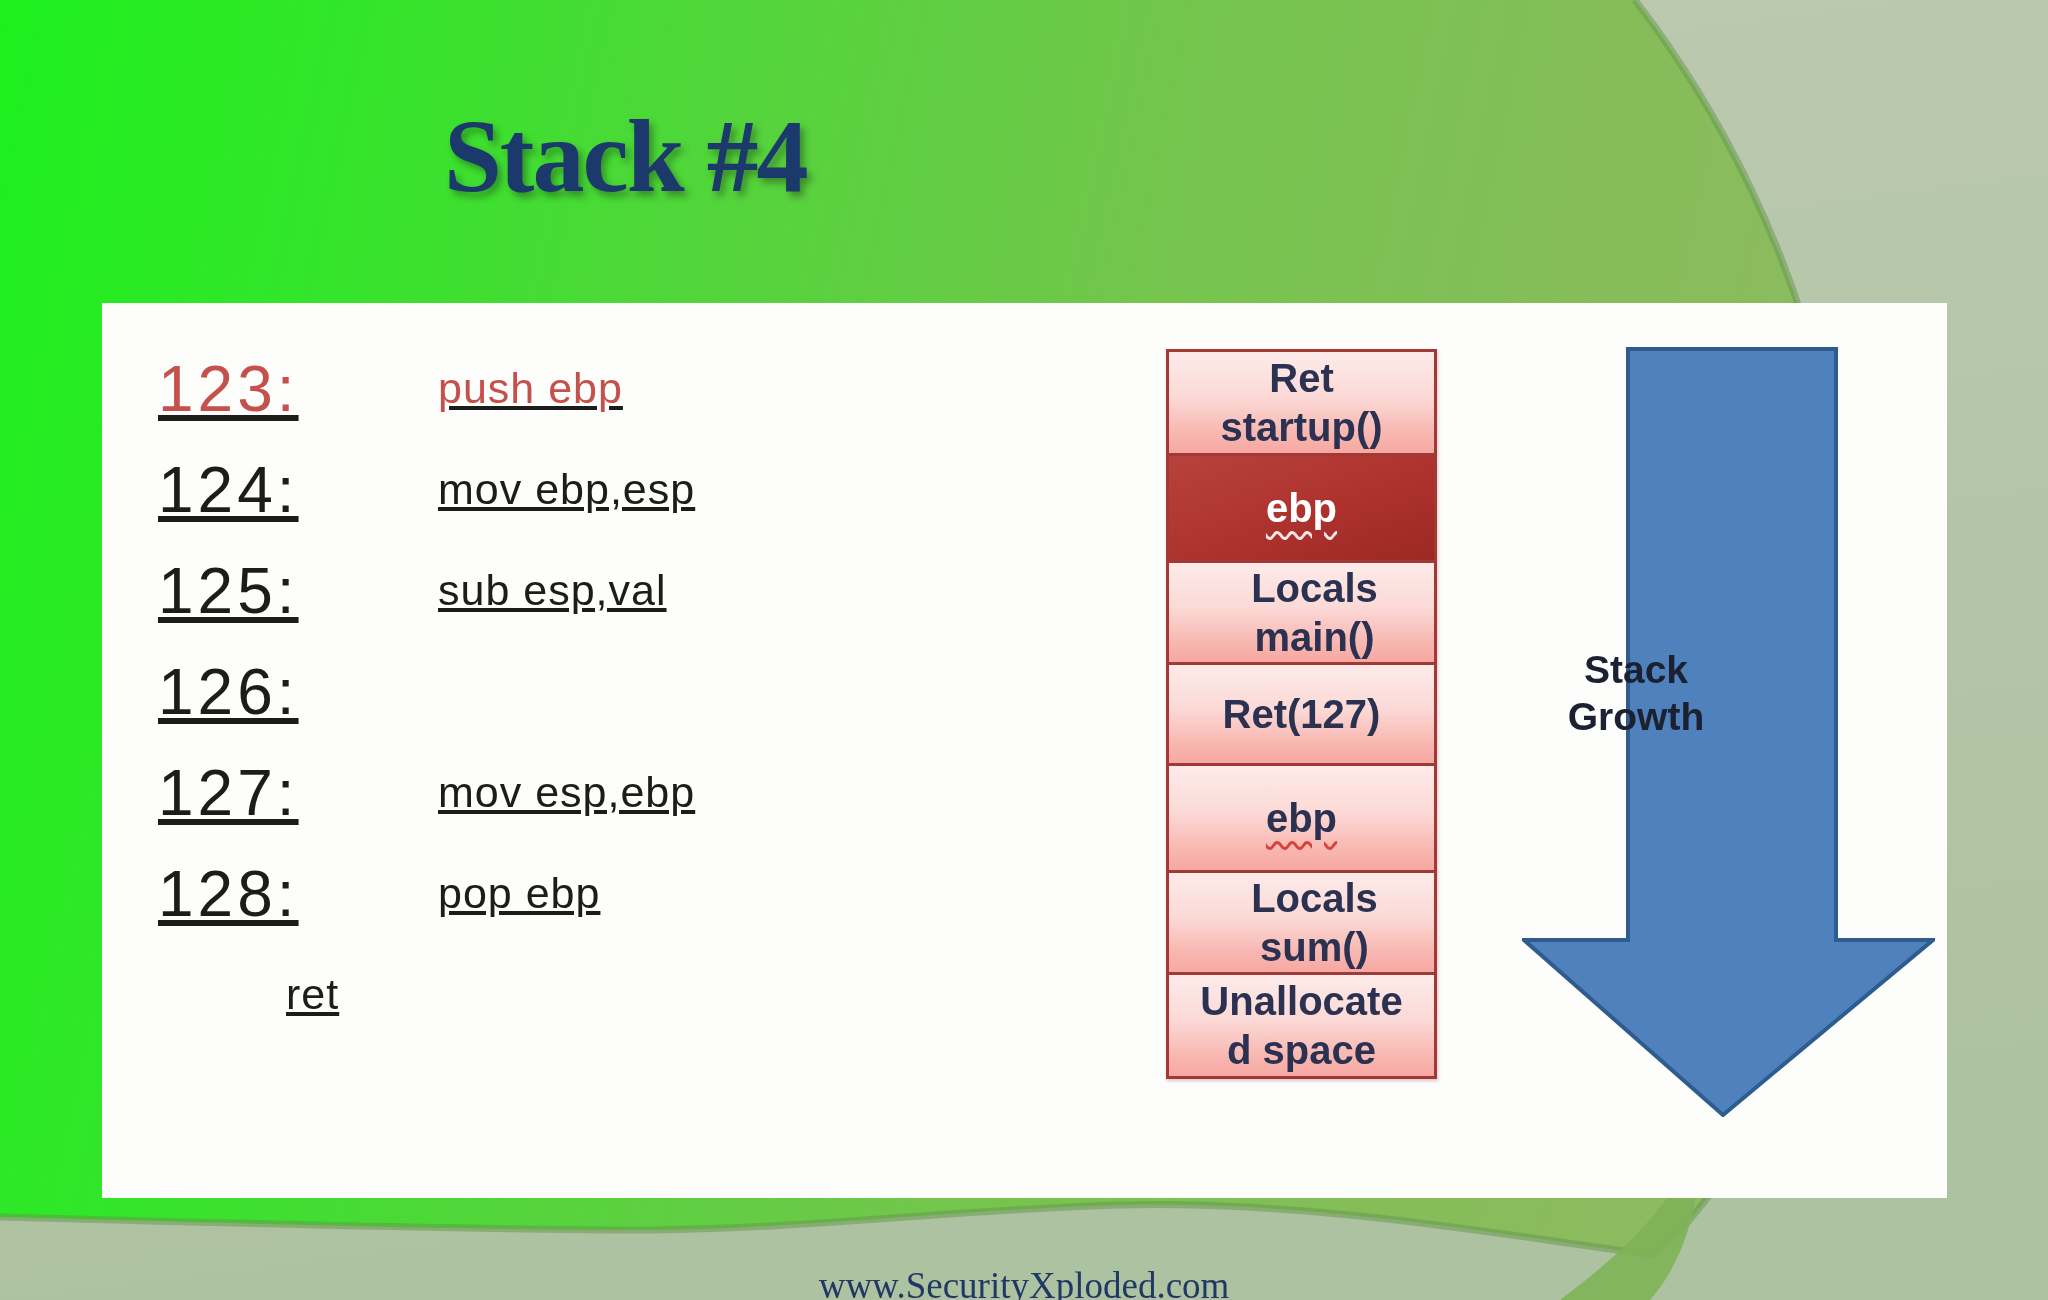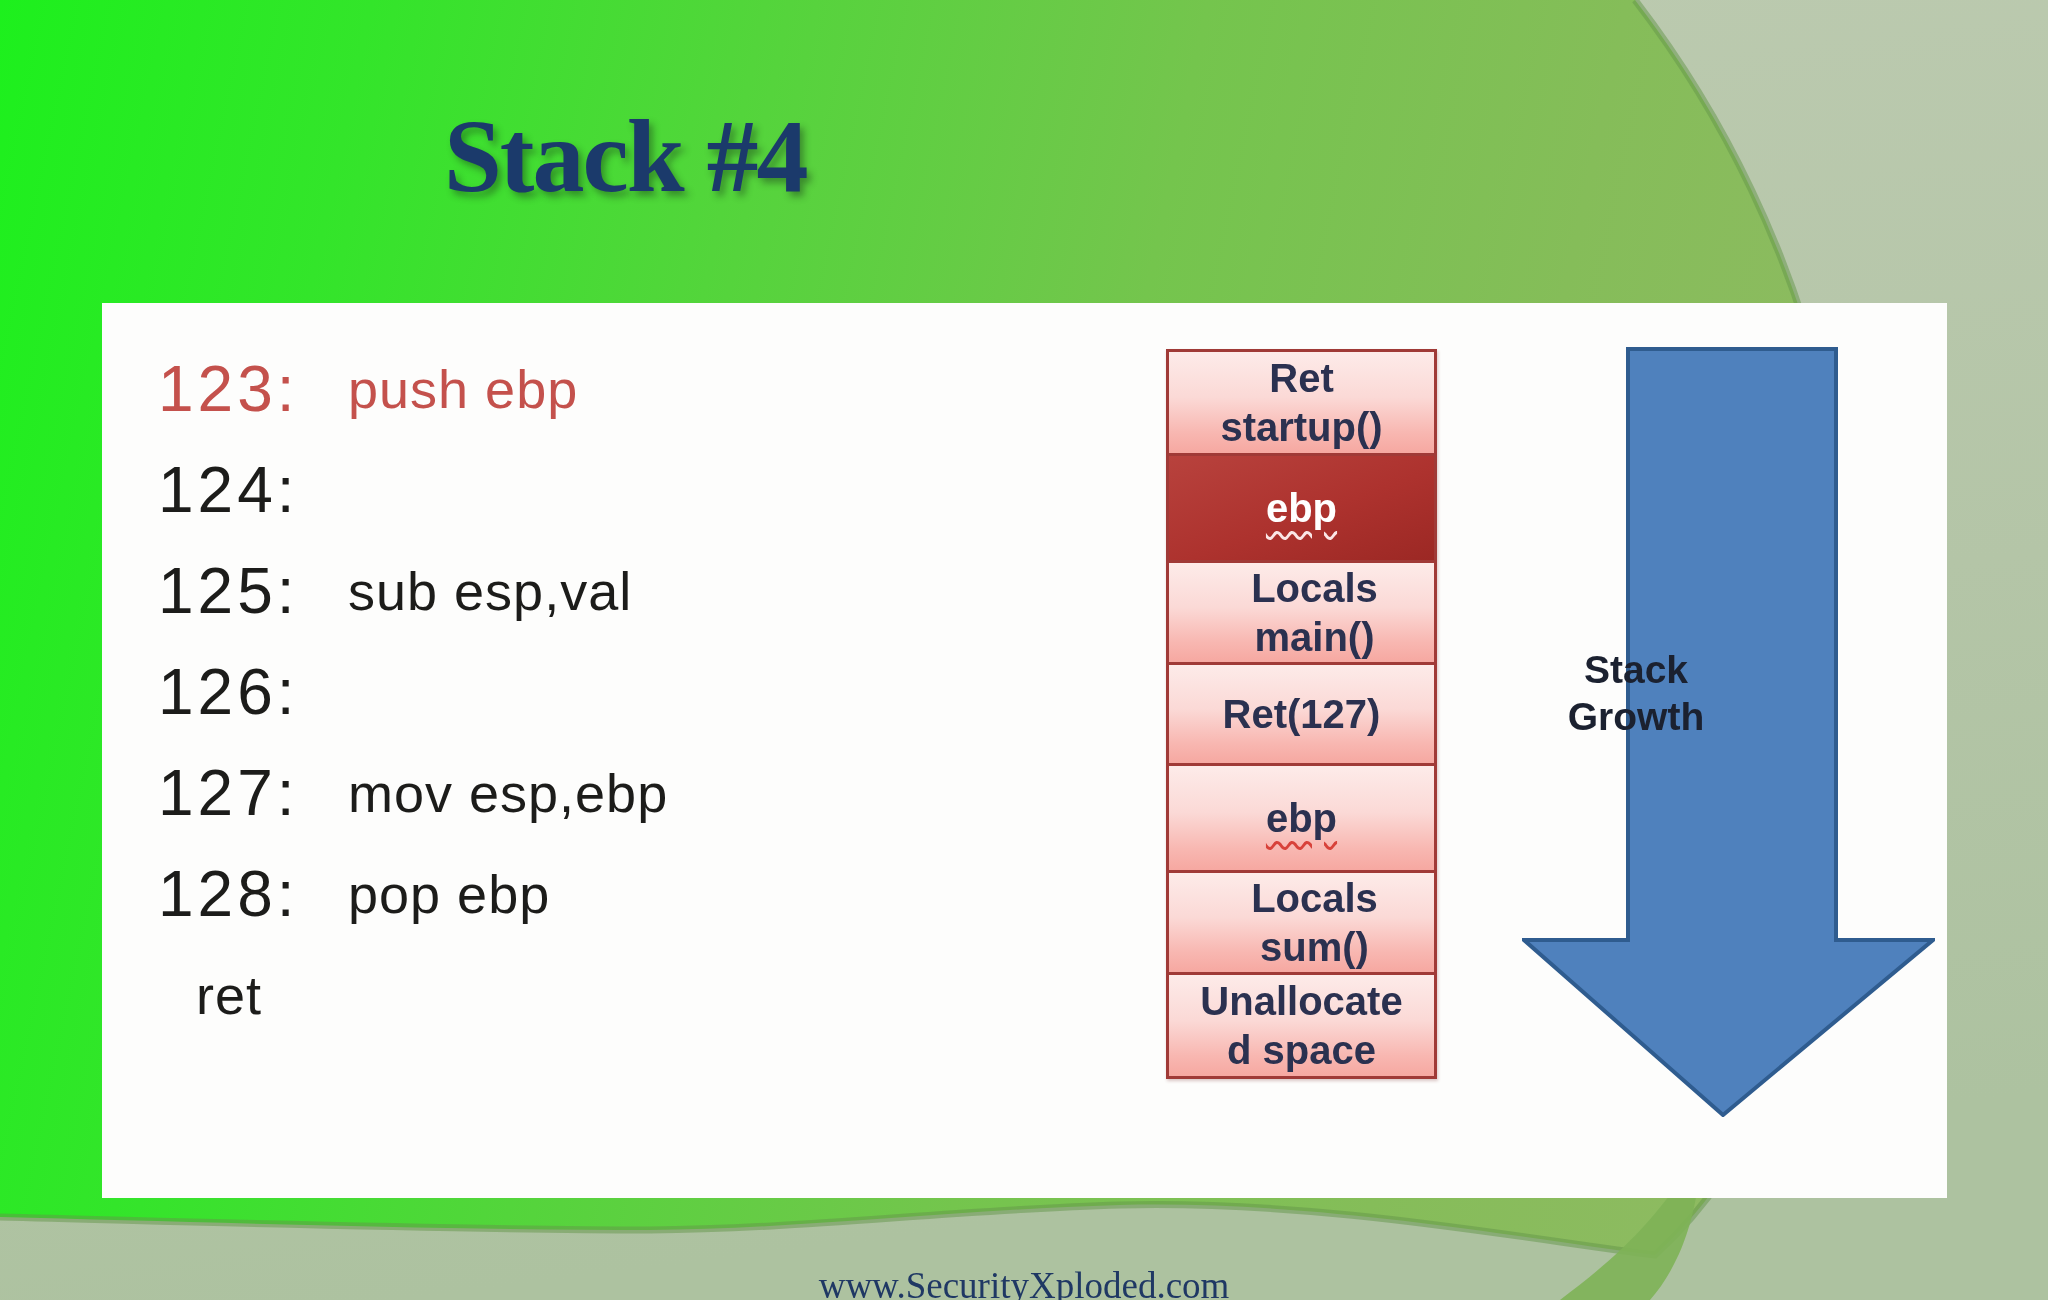--- a/index.html
+++ b/index.html
@@ -17,28 +17,28 @@
   
   .title{
     position:absolute;left:444px;top:104px;width:1000px;
     font-family:"Liberation Serif",serif;
     font-weight:bold;font-size:104px;line-height:1.0;letter-spacing:-2px;
     color:#1b3a6b;
     text-shadow:4px 5px 7px rgba(25,55,25,0.45);
   }
   
   .code{position:absolute;left:158px;top:338px;}
-  .code-line{display:flex;align-items:center;height:101px;color:#1c1c1a;}
+  .code-line{display:flex;align-items:center;height:101px;color:#1c1c1a;text-decoration:underline;}
   .code-line .num{
     display:inline-block;width:190px;
     font-size:64px;letter-spacing:4px;
   }
   .code-line .instr{
-    display:inline-block;
-    font-size:54px;letter-spacing:1px;
+    display:inline-block;margin-left:90px;
+    font-size:43px;letter-spacing:1px;
   }
   .code-line.hl .num,.code-line.hl .instr{color:#c4514c;}
   .code-line:nth-child(7) .instr{padding-left:38px;}
   
   .stack{
     position:absolute;left:1166px;top:349px;width:271px;
     box-sizing:border-box;border:3px solid #a03a37;
     box-shadow:1px 2px 3px rgba(120,40,40,0.25);
   }
   .stack-cell{
@@ -116,20 +116,21 @@
 
   <div class="card"></div>
 
   <div class="code">
     <div class="code-line hl">
       <span class="num">123:</span>
       <span class="instr">push ebp</span>
     </div>
     <div class="code-line">
       <span class="num">124:</span>
+      <span class="instr">mov ebp,esp</span>
     </div>
     <div class="code-line">
       <span class="num">125:</span>
       <span class="instr">sub esp,val</span>
     </div>
     <div class="code-line">
       <span class="num">126:</span>
     </div>
     <div class="code-line">
       <span class="num">127:</span>

